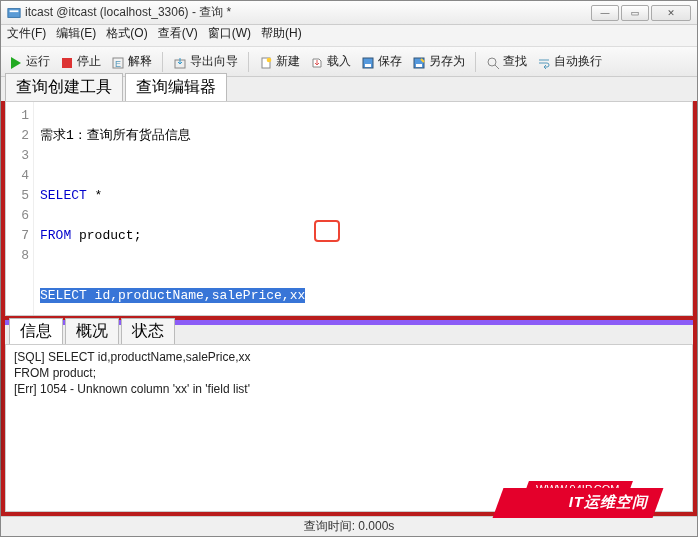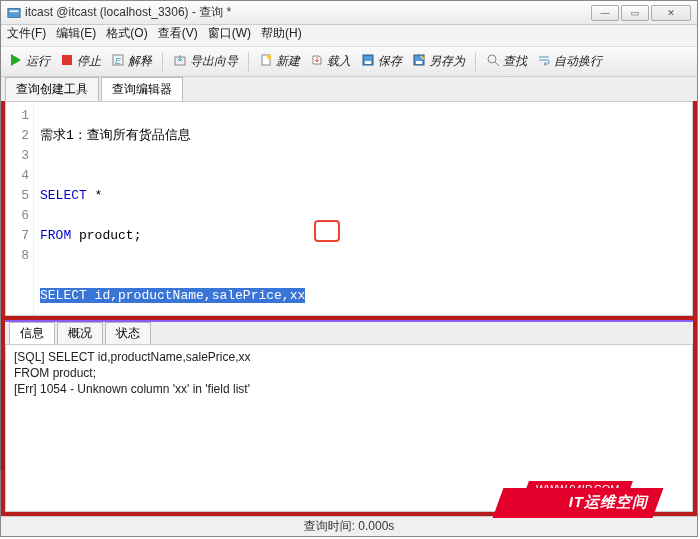--- a/index.html
+++ b/index.html
@@ -7,34 +7,34 @@
 .window { border: 1px solid #888; background: #b91c1c; width: 698px; height: 537px; display: flex; flex-direction: column; }
 .titlebar { background: linear-gradient(to bottom, #fdfdfd, #ebebeb); height: 24px; display: flex; align-items: center; padding: 0 6px; border-bottom: 1px solid #ccc; }
 .titlebar .icon { width: 14px; height: 14px; margin-right: 4px; }
 .titlebar .title { flex: 1; font-size: 12px; color: #333; }
 .winbtns { display: flex; gap: 2px; }
 .winbtn { width: 28px; height: 16px; border: 1px solid #aaa; background: linear-gradient(#fff,#e5e5e5); border-radius: 2px; display: flex; align-items: center; justify-content: center; font-size: 9px; color: #555; }
 .winbtn.close { width: 40px; background: linear-gradient(#f5f5f5,#e5e5e5); }
 .menubar { height: 22px; display: flex; align-items: flex-start; padding: 0 6px; gap: 10px; background: #f4f4f4; border-bottom: 1px solid #ddd; }
 .menubar span { font-size: 12px; color: #222; }
 .toolbar { height: 30px; display: flex; align-items: center; padding: 0 4px; gap: 2px; background: linear-gradient(#fafafa,#eaeaea); border-bottom: 1px solid #ccc; }
-.tb { display: flex; align-items: flex-start; gap: 3px; padding: 2px 4px; font-size: 12px; color: #222; font-style: italic; }
+.tb { display: flex; align-items: flex-end; gap: 3px; padding: 2px 4px; font-size: 12px; color: #222; }
 .tb .ic { width: 14px; height: 14px; display:inline-block; }
 .sep { width: 1px; height: 20px; background: #ccc; margin: 0 4px; }
 .tabs { height: 24px; display: flex; align-items: flex-end; padding: 0 4px; background: #eee; }
-.tab { padding: 3px 10px; border: 1px solid #bbb; border-bottom: none; background: #f5f5f5; font-size: 12px; margin-right: 2px; }
+.tab { padding: 3px 10px; border: 1px solid #bbb; border-bottom: none; background: #f5f5f5; font-size: 16px; margin-right: 2px; }
 .tab.active { background: #fff; font-weight: normal; font-family: Liberation Mono, monospace; }
 .editor { flex: 1; background: #fff; border: 1px solid #ccc; margin: 0 4px; display: flex; font-family: Consolas, "Courier New", monospace; font-size: 13px; min-height: 0; }
 .gutter { width: 28px; background: #fff; border-right: 1px solid #eee; text-align: right; padding: 4px 4px 0 0; color: #888; line-height: 20px; }
 .code { flex: 1; padding: 4px 6px 0; line-height: 20px; position: relative; white-space: pre; overflow: hidden; }
 .kw { color: #0000cc; }
 .sel { background: #3875d7; color: #fff; }
 .errbox { position: absolute; border: 2px solid #e43; border-radius: 4px; left: 280px; top: 118px; width: 26px; height: 22px; pointer-events:none; }
 .annotation { position: absolute; left: 230px; top: 230px; color: #d00; font-size: 17px; font-family: "SimSun", serif; pointer-events:none; }
-.mid-tabs { height: 24px; display: flex; align-items: flex-end; padding: 2px 4px 0; background: #eee; border-top: 2px solid #8b5cf6; margin: 4px 4px 0; }
+.mid-tabs { height: 24px; display: flex; align-items: flex-end; padding: 2px 4px 0; background: #eee; border-top: 5px solid #8b5cf6; margin: 4px 4px 0; }
 .mid-tabs .tab { padding: 2px 10px; }
 .output { height: 168px; margin: 0 4px 4px; background: #fff; border: 1px solid #ccc; padding: 4px 8px; font-family: "Segoe UI", Arial, sans-serif; font-size: 12px; color: #222; line-height: 16px; position: relative; }
 .statusbar { height: 20px; background: #f0f0f0; border-top: 1px solid #ccc; display: flex; align-items: center; justify-content: center; font-size: 12px; color: #333; }
 .badge-red { position:absolute; right:42px; bottom:21px; width:160px; height:30px; }
 .badge-red .skew { position:absolute; right:0; bottom:0; width:160px; height:30px; background:#e4002b; transform:skewX(-20deg); }
 .badge-red .txt { position:absolute; right:10px; bottom:6px; color:#fff; font-weight:bold; font-size:15px; letter-spacing:1px; font-style:italic; }
 .badge-url { position:absolute; right:70px; bottom:42px; background:#e4002b; color:#fff; font-size:11px; padding:2px 10px; transform:skewX(-20deg); }
 .badge-url span { display:inline-block; transform:skewX(20deg); }
 .shadow-left { position:absolute; left:0; top:360px; width:6px; height:110px; background:linear-gradient(to right, rgba(0,0,0,0.18), transparent); pointer-events:none; }
 </style>

